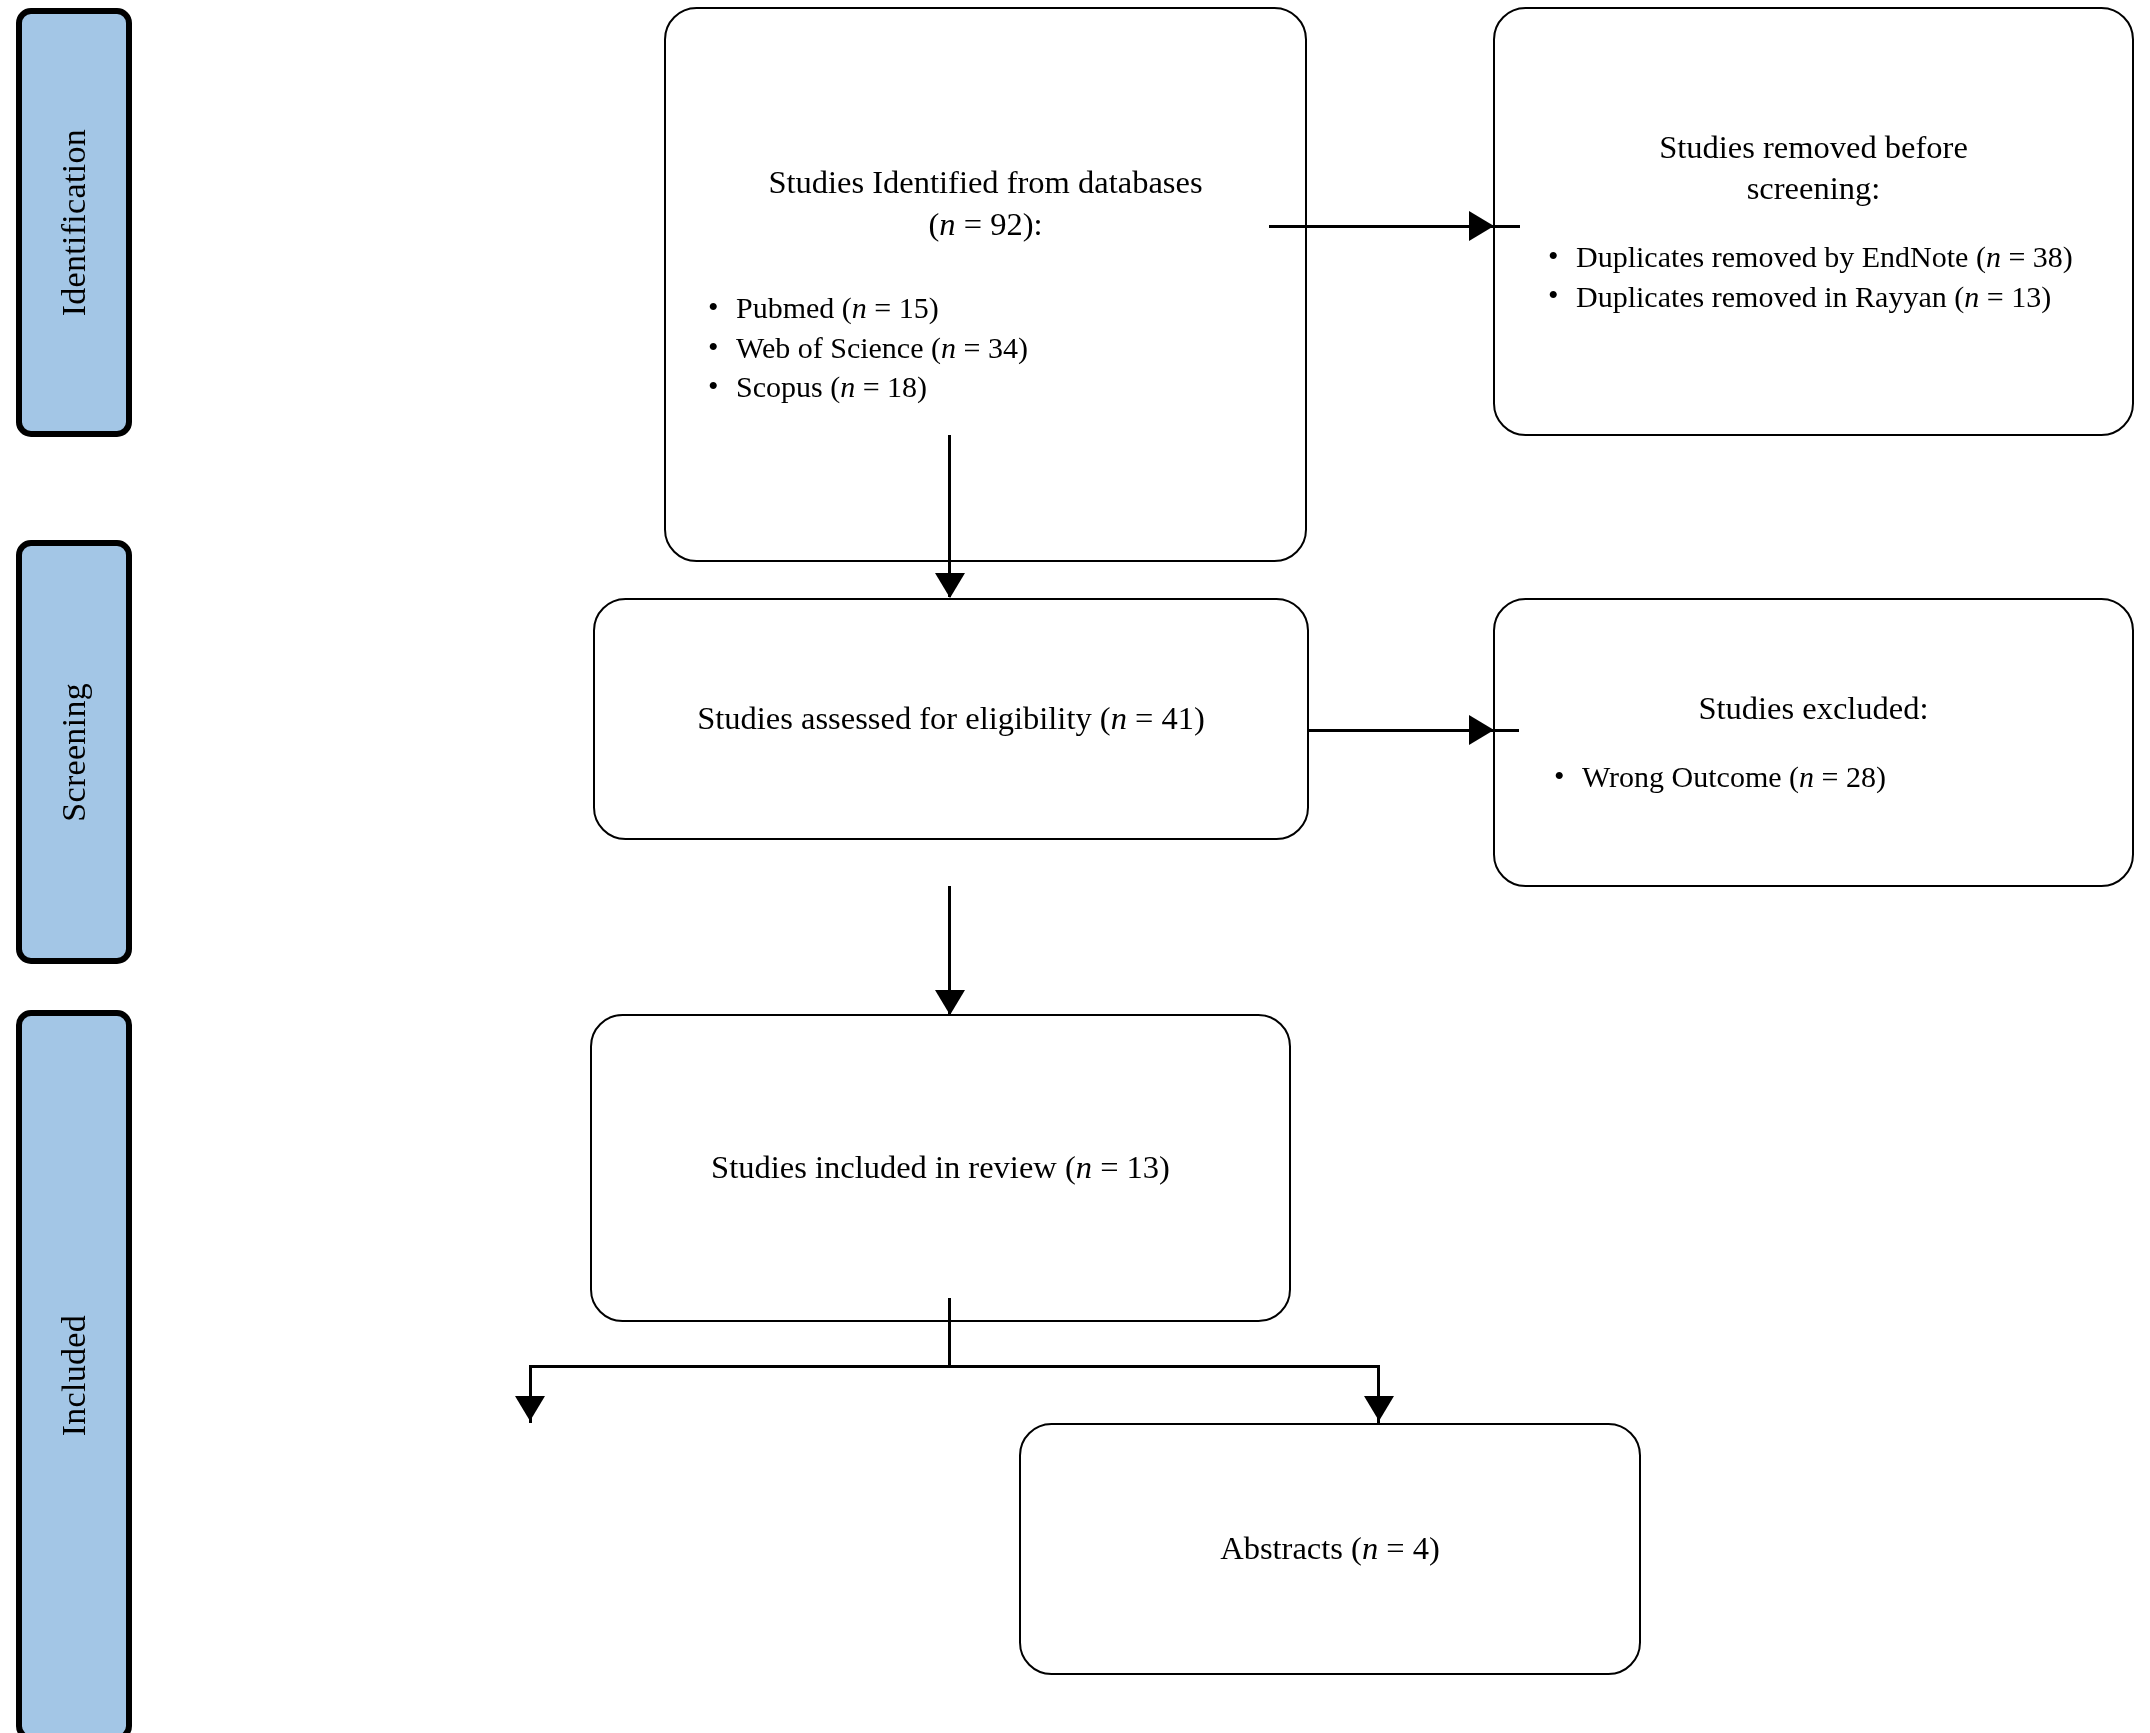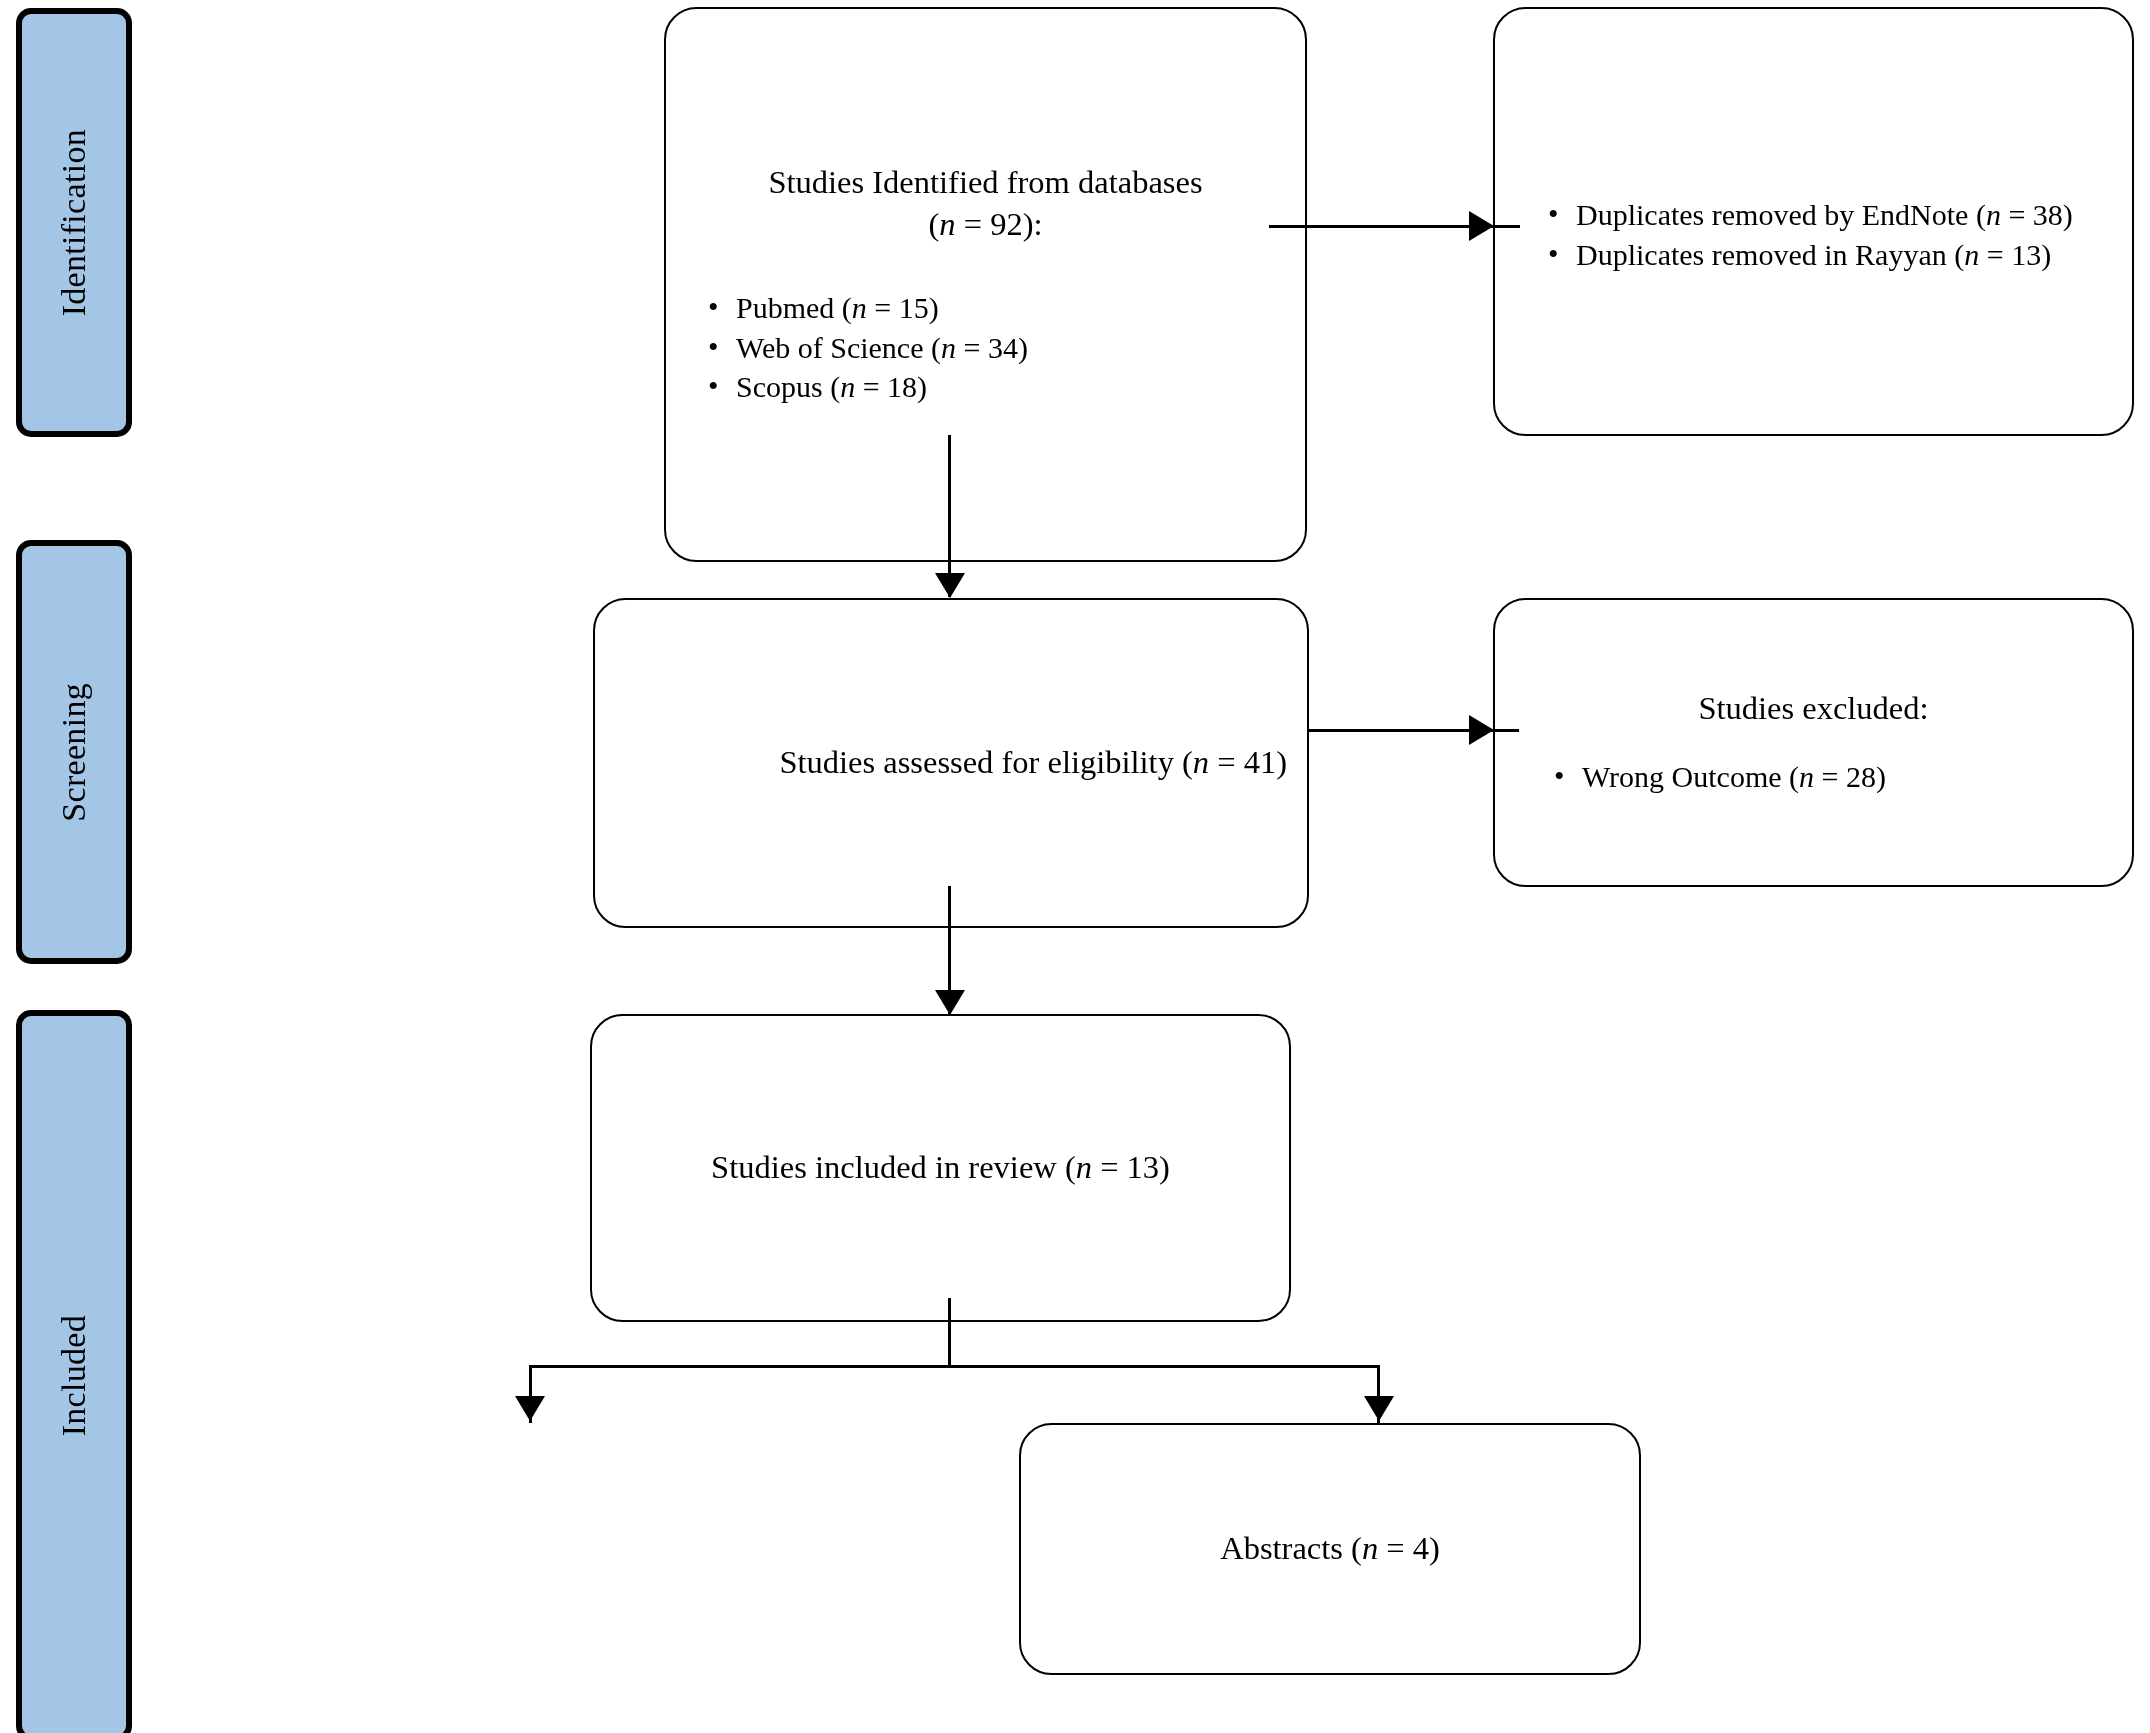--- a/index.html
+++ b/index.html
@@ -131,28 +131,32 @@
     </div>
     <div class="gap-md"></div>
     <ul class="node-list">
       <li><span>Pubmed (</span><span class="ital">n</span><span> = 15)</span></li>
       <li><span>Web of Science (</span><span class="ital">n</span><span> = 34)</span></li>
       <li><span>Scopus (</span><span class="ital">n</span><span> = 18)</span></li>
     </ul>
   </div>
 
   <div class="node" style="left:1493px; top:7px; width:641px; height:429px;">
+    <div class="node-title">
+      <span>Studies removed before</span><br>
+      <span>screening:</span>
+    </div>
     <div class="gap-sm"></div>
     <ul class="node-list" style="padding-left:81px; padding-right:28px;">
       <li><span>Duplicates removed by EndNote (</span><span class="ital">n</span><span> = 38)</span></li>
       <li><span>Duplicates removed in Rayyan (</span><span class="ital">n</span><span> = 13)</span></li>
     </ul>
   </div>
 
-  <div class="node" style="left:593px; top:598px; width:716px; height:330px;align-items:flex-end;">
+  <div class="node" style="left:593px; top:598px; width:716px; height:242px;">
     <div class="node-title">
       <span>Studies assessed for eligibility (</span><span class="ital">n</span><span> = 41)</span>
     </div>
   </div>
 
   <div class="node" style="left:1493px; top:598px; width:641px; height:289px;">
     <div class="node-title" style="padding-bottom:0;">
       <span>Studies excluded:</span>
     </div>
     <div class="gap-sm"></div>

